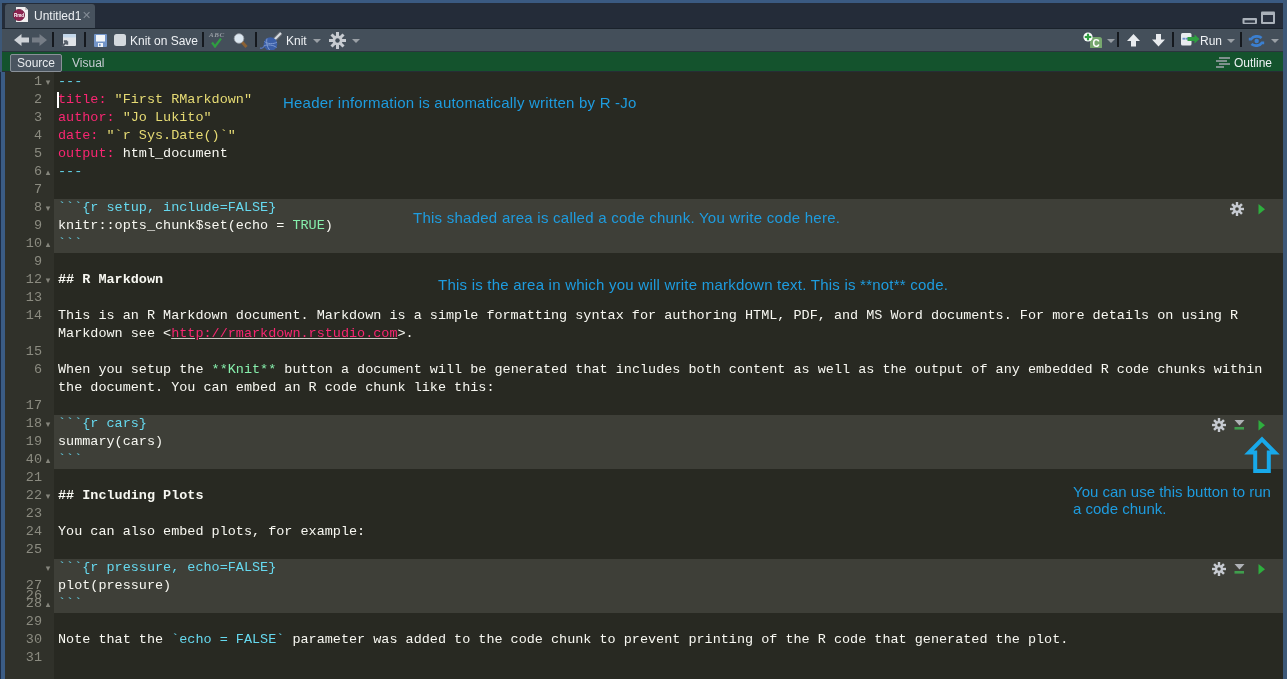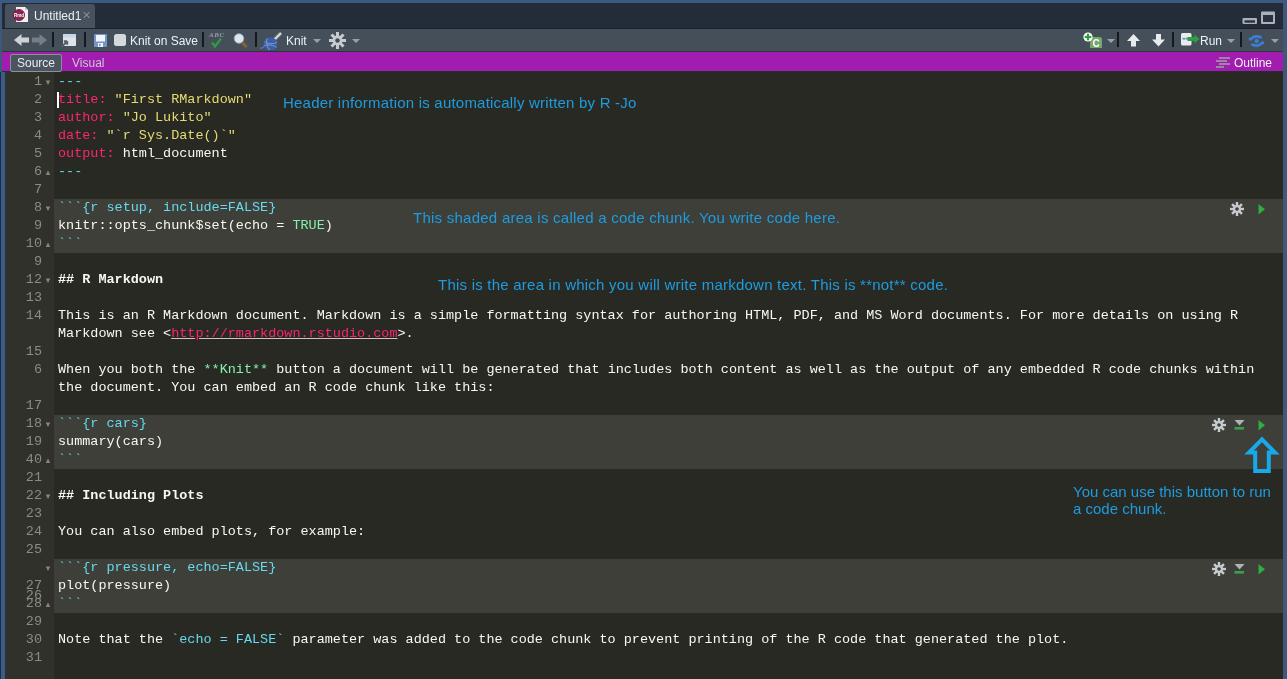--- a/index.html
+++ b/index.html
@@ -2,21 +2,21 @@
 <html><head><meta charset="utf-8">
 <style>
   html,body{margin:0;padding:0;}
   body{width:1287px;height:679px;overflow:hidden;position:relative;background:#282922;
        font-family:"Liberation Sans",sans-serif;}
   .abs{position:absolute;}
   
   #topline{left:0;top:0;width:1287px;height:3px;background:#3a5a82;}
   #tabstrip{left:0;top:3px;width:1287px;height:25px;background:#242c39;}
   #toolbar{left:0;top:28px;width:1287px;height:23px;background:#444f5a;border-top:1px solid #1a222b;box-sizing:border-box;}
-  #srcbar{left:0;top:51px;width:1287px;height:21px;background:#a21caf;border-top:1px solid #2b343e;box-sizing:border-box;border-bottom:1px solid #262d35;}
+  #srcbar{left:0;top:51px;width:1287px;height:21px;background:#14532d;border-top:1px solid #2b343e;box-sizing:border-box;border-bottom:1px solid #262d35;}
   #editor{left:0;top:72px;width:1287px;height:607px;background:#282922;}
   #lstrip{left:0;top:72px;width:5px;height:607px;background:#3b5c85;border-left:1px solid #1d2c44;box-sizing:border-box;}
   #rstrip{left:1283px;top:0;width:4px;height:679px;background:#3d5878;}
   #gutter{left:5px;top:72px;width:49px;height:607px;background:#30312a;}
   
   #tab{left:5px;top:4px;width:90px;height:24px;background:#47525e;border-radius:3px 3px 0 0;}
   #tabtxt{left:34px;top:9px;color:#eceff2;font-size:12px;}
   #tabx{left:82px;top:9px;color:#848c96;font-size:11px;}
   
   .ln{position:absolute;left:5px;width:37px;text-align:right;color:#8b8b80;
@@ -195,21 +195,21 @@
     <div class="ln" style="top:253px;">9</div>
     <div class="ln" style="top:271px;">12</div>
     <div class="fold" style="top:271px;">▾</div>
     <div class="code" style="top:271px;"><span class="wh" style="font-weight:bold;">## R Markdown</span></div>
     <div class="ln" style="top:289px;">13</div>
     <div class="ln" style="top:307px;">14</div>
     <div class="code" style="top:307px;"><span class="wh">This is an R Markdown document. Markdown is a simple formatting syntax for authoring HTML, PDF, and MS Word documents. For more details on using R</span></div>
     <div class="code" style="top:325px;"><span class="wh">Markdown see &lt;</span><span class="pk" style="text-decoration:underline;text-decoration-color:#c8c8c2;">http://rmarkdown.rstudio.com</span><span class="wh">&gt;.</span></div>
     <div class="ln" style="top:343px;">15</div>
     <div class="ln" style="top:361px;">6</div>
-    <div class="code" style="top:361px;"><span class="wh">When you both the </span><span class="pu">**Knit**</span><span class="wh"> button a document will be generated that includes both content as well as the output of any embedded R code chunks within</span></div>
+    <div class="code" style="top:361px;"><span class="wh">When you setup the </span><span class="pu">**Knit**</span><span class="wh"> button a document will be generated that includes both content as well as the output of any embedded R code chunks within</span></div>
     <div class="code" style="top:379px;"><span class="wh">the document. You can embed an R code chunk like this:</span></div>
     <div class="ln" style="top:397px;">17</div>
     <div class="ln" style="top:415px;">18</div>
     <div class="fold" style="top:415px;">▾</div>
     <div class="code" style="top:415px;"><span class="cy">```{r cars}</span></div>
     <div class="ln" style="top:433px;">19</div>
     <div class="code" style="top:433px;"><span class="wh">summary(cars)</span></div>
     <div class="ln" style="top:451px;">40</div>
     <div class="fold" style="top:451px;">▴</div>
     <div class="code" style="top:451px;"><span class="cy">```</span></div>

